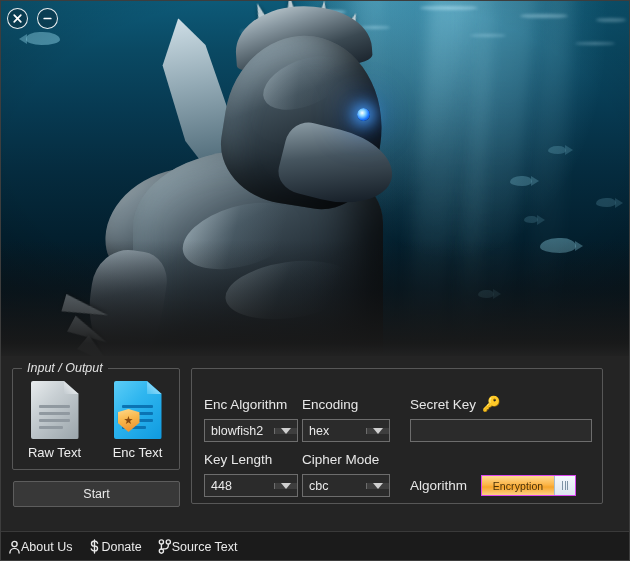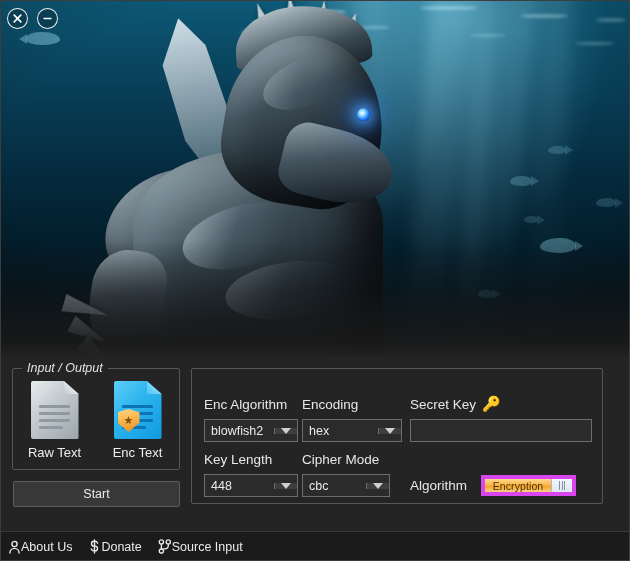--- a/index.html
+++ b/index.html
@@ -393,21 +393,21 @@
     font-size: 15px;
     line-height: 16px;
     user-select: none;
   }
 
   
   .toggle {
     position: absolute;
     width: 95px;
     height: 21px;
-    border: 4px solid #d946ef;
+    border: 1px solid #d946ef;
     box-sizing: border-box;
     display: flex;
     align-items: stretch;
     cursor: pointer;
     background: #4d7c0f;
   }
   .toggle-track {
     flex: 1;
     background: linear-gradient(180deg, #ffd98f 0%, #fcb548 46%, #f6a52c 58%, #fdd086 100%);
     display: flex;
@@ -588,21 +588,21 @@
 
       <div class="field-label" style="left:12px;  top:28px;">Enc Algorithm</div>
       <div class="field-label" style="left:110px; top:28px;">Encoding</div>
       <div class="field-label" style="left:218px; top:28px;">Secret Key</div>
       <div class="key-emoji" style="left:290px; top:27px;">🔑</div>
 
       <div class="combo" style="left:12px;  top:50px; width:94px;">
         <div class="combo-value">blowfish2</div>
         <div class="combo-arrow"></div>
       </div>
-      <div class="combo" style="left:110px; top:50px; width:100px;">
+      <div class="combo" style="left:110px; top:50px; width:88px;">
         <div class="combo-value">hex</div>
         <div class="combo-arrow"></div>
       </div>
       <input class="textinput" style="left: 218px; top: 50px; width: 182px;" placeholder="">
 
       <div class="field-label" style="left:12px;  top:83px;">Key Length</div>
       <div class="field-label" style="left:110px; top:83px;">Cipher Mode</div>
       <div class="field-label" style="left:218px; top:109px;">Algorithm</div>
 
       <div class="combo" style="left:12px;  top:105px; width:94px;">
@@ -649,18 +649,18 @@
     <div class="status-item">
       <span>
         <svg width="14" height="15" viewBox="0 0 14 15">
           <circle cx="3.4" cy="3" r="2.1" fill="none" stroke="#eaeaea" stroke-width="1.35"></circle>
           <circle cx="10.3" cy="3" r="2.1" fill="none" stroke="#eaeaea" stroke-width="1.35"></circle>
           <circle cx="3.4" cy="12.1" r="2.1" fill="none" stroke="#eaeaea" stroke-width="1.35"></circle>
           <path d="M3.4 5.1 V10" stroke="#eaeaea" stroke-width="1.35" stroke-linecap="round"></path>
           <path d="M10.3 5.1 v1.6 a3.2 3.2 0 0 1-3.2 3.2 H5.3" fill="none" stroke="#eaeaea" stroke-width="1.35" stroke-linecap="round"></path>
         </svg>
       </span>
-      <span>Source Input</span>
+      <span>Source Text</span>
     </div>
   </div>
 
   <div class="frame-border"></div>
 </div>
 
 </body></html>

